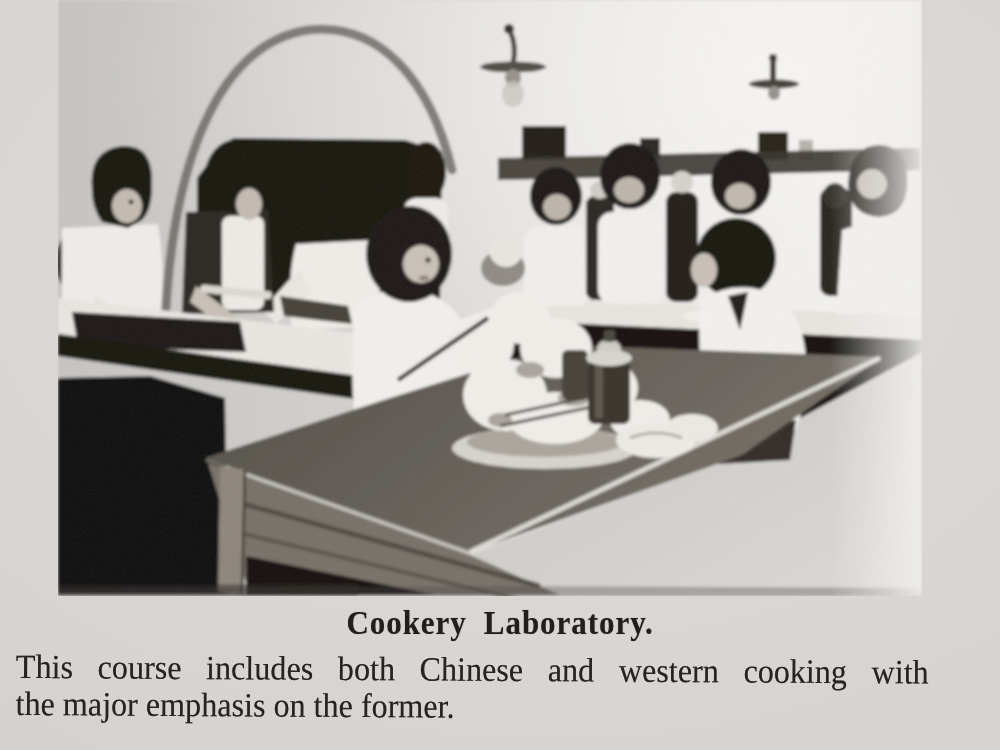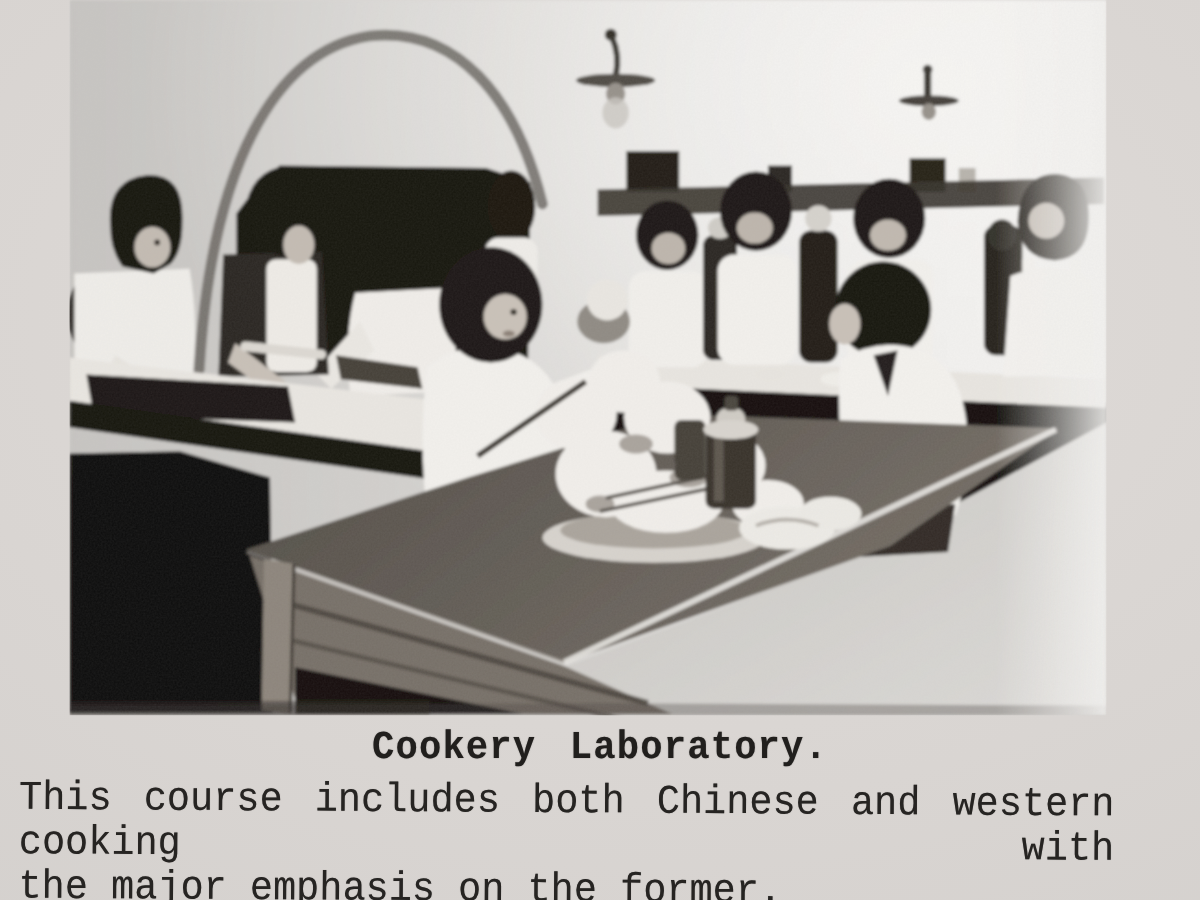--- a/index.html
+++ b/index.html
@@ -1,21 +1,21 @@
 <!DOCTYPE html>
 <html><head>
 <meta charset="utf-8">
 <style>
   html,body{margin:0;padding:0;}
   body{
     width:1000px;height:750px;overflow:hidden;
     background:radial-gradient(135% 120% at 55% 35%, #e0dcd9 0%, #d9d5d2 45%, #cfccc9 100%);
     font-family:"Liberation Serif","DejaVu Serif",serif;
   }
-  .page{position:relative;width:1000px;height:750px;font-family:Liberation Mono, monospace;}
+  .page{position:relative;width:1000px;height:750px;}
   .photo-svg{position:absolute;left:0;top:0;}
   .figure-caption{
     position:absolute;left:0;top:605px;width:1000px;
     text-align:center;
     font-size:33px;font-weight:700;color:#211f1d;
     letter-spacing:1px;word-spacing:9px;
     transform:scaleX(.94);
     text-shadow:0 0 1px rgba(33,31,29,.45);
   }
   .body-paragraph{

